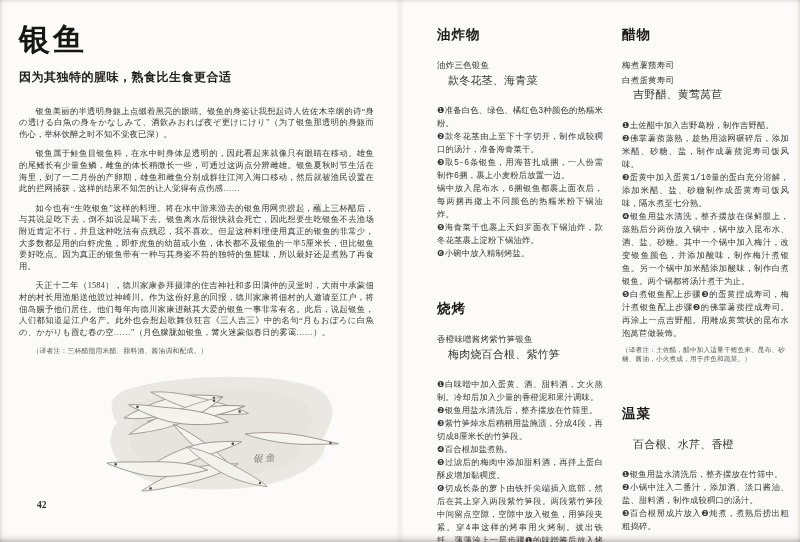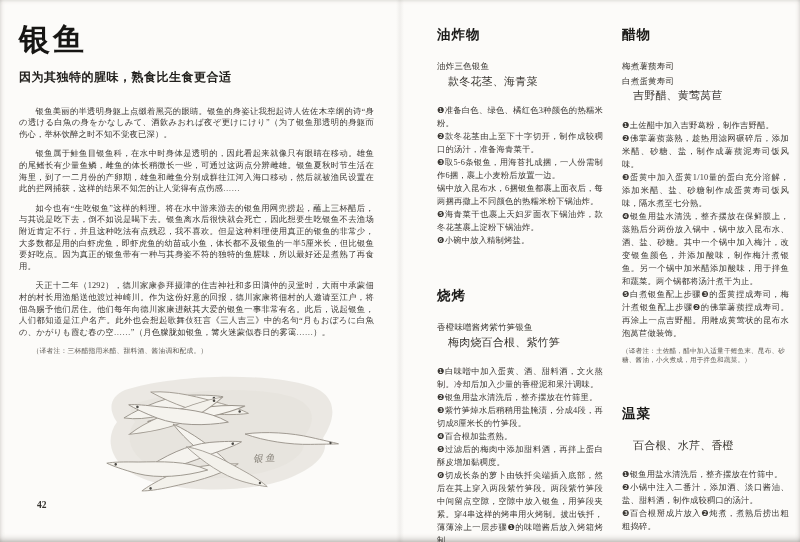--- a/index.html
+++ b/index.html
@@ -20,21 +20,21 @@
   .book-title{font-size:31px;font-weight:bold;letter-spacing:3px;color:#171614;line-height:1.15;margin:0;}
   .book-subtitle{font-size:12px;font-weight:bold;color:#22201d;margin-top:11px;letter-spacing:.5px;}
   .essay{margin-top:20px;}
   .essay p{margin:0 0 8px 0;font-size:8.3px;line-height:11.6px;text-align:justify;
     text-indent:2em;color:#3b3834;letter-spacing:.2px;}
   .translator-note-left{font-size:6.8px;color:#5c5953;margin-top:4px;padding-left:2em;letter-spacing:.2px;}
   .illustration{position:absolute;left:95px;top:372px;width:272px;height:128px;}
   .page-num{position:absolute;top:500px;font-size:9.5px;font-weight:bold;color:#33312d;}
   .page-num.left{left:37px;}
   
-  .page-right{position:absolute;left:400px;top:0;width:400px;height:526px;}
+  .page-right{position:absolute;left:400px;top:0;width:400px;height:526px;font-family:Liberation Mono, monospace;}
   .recipe-col{position:absolute;top:26px;}
   .col-1{left:37px;width:166px;}
   .col-2{left:222px;width:167px;}
   .recipe-section{margin-bottom:40px;}
   .section-heading{font-size:13.5px;font-weight:bold;color:#1b1a18;letter-spacing:1px;margin:0 0 15px 0;}
   .dish-name{font-size:8.5px;color:#393631;line-height:14.5px;letter-spacing:.2px;}
   .dish-garnish{font-size:11px;color:#393631;line-height:14.5px;padding-left:1em;letter-spacing:.2px;}
   .steps{margin-top:16px;}
   .step{font-size:8.3px;line-height:13px;color:#3b3834;text-align:justify;letter-spacing:.2px;}
   .translator-note-right{font-size:6.6px;color:#5c5953;line-height:9.5px;margin-top:6px;letter-spacing:.2px;}
@@ -47,21 +47,21 @@
   <div class="gutter"></div>
 
   <div class="page-left">
     <div class="lp-inner">
       <h1 class="book-title">银鱼</h1>
       <div class="book-subtitle">因为其独特的腥味，熟食比生食更合适</div>
       <div class="essay">
         <p>银鱼美丽的半透明身躯上点缀着黑亮的眼睛。银鱼的身姿让我想起诗人佐佐木幸纲的诗“身の透ける白魚の身をかなしみて、酒飲みおれば夜ぞ更けにけり”（为了银鱼那透明的身躯而伤心，举杯饮醉之时不知不觉夜已深）。</p>
         <p>银鱼属于鲑鱼目银鱼科，在水中时身体是透明的，因此看起来就像只有眼睛在移动。雄鱼的尾鳍长有少量鱼鳞，雌鱼的体长稍微长一些，可通过这两点分辨雌雄。银鱼夏秋时节生活在海里，到了一二月份的产卵期，雄鱼和雌鱼分别成群往江河入海口移动，然后就被渔民设置在此的拦网捕获，这样的结果不知怎的让人觉得有点伤感……</p>
         <p>如今也有“生吃银鱼”这样的料理。将在水中游来游去的银鱼用网兜捞起，蘸上三杯醋后，与其说是吃下去，倒不如说是喝下去。银鱼离水后很快就会死亡，因此想要生吃银鱼不去渔场附近肯定不行，并且这种吃法有点残忍，我不喜欢。但是这种料理使用真正的银鱼的非常少，大多数都是用的白虾虎鱼，即虾虎鱼的幼苗或小鱼，体长都不及银鱼的一半5厘米长，但比银鱼要好吃点。因为真正的银鱼带有一种与其身姿不符的独特的鱼腥味，所以最好还是煮熟了再食用。</p>
-        <p>天正十二年（1292），德川家康参拜摄津的住吉神社和多田满仲的灵堂时，大雨中承蒙佃村的村长用渔船送他渡过神崎川。作为这份好意的回报，德川家康将佃村的人邀请至江户，将佃岛赐予他们居住。他们每年向德川家康进献其大爱的银鱼一事非常有名。此后，说起银鱼，人们都知道是江户名产。此外也会想起歌舞伎狂言《三人吉三》中的名句“月もおぼろに白魚の、かがりも霞む春の空……”（月色朦胧如银鱼，篝火迷蒙似春日的雾霭……）。</p>
+        <p>天正十二年（1584），德川家康参拜摄津的住吉神社和多田满仲的灵堂时，大雨中承蒙佃村的村长用渔船送他渡过神崎川。作为这份好意的回报，德川家康将佃村的人邀请至江户，将佃岛赐予他们居住。他们每年向德川家康进献其大爱的银鱼一事非常有名。此后，说起银鱼，人们都知道是江户名产。此外也会想起歌舞伎狂言《三人吉三》中的名句“月もおぼろに白魚の、かがりも霞む春の空……”（月色朦胧如银鱼，篝火迷蒙似春日的雾霭……）。</p>
       </div>
       <div class="translator-note-left">（译者注：三杯醋指用米醋、甜料酒、酱油调和配成。）</div>
     </div>
 
     <svg class="illustration" viewBox="0 0 272 128" xmlns="http://www.w3.org/2000/svg">
       <defs>
         <g id="fishA">
           <path d="M0,6 C 22,-3 48,-9 70,-6 C 84,-4 95,-1.5 101,0.5 C 95,2.5 84,4 70,5.5 C 48,8.5 22,13 0,6 Z" fill="#f5f3ee" stroke="#9b958c" stroke-width="0.9"></path>
           <circle cx="92" cy="0.4" r="1.3" fill="#4c4a46"></circle>
         </g>
@@ -133,21 +133,21 @@
     <div class="recipe-col col-2">
       <div class="recipe-section">
         <h2 class="section-heading">醋物</h2>
         <div class="dish-name">梅煮薯蓣寿司</div>
         <div class="dish-name">白煮蛋黄寿司</div>
         <div class="dish-garnish">吉野醋、黄莺莴苣</div>
         <div class="steps">
           <div class="step">❶土佐醋中加入吉野葛粉，制作吉野醋。</div>
           <div class="step">❷佛掌薯蓣蒸熟，趁热用滤网碾碎后，添加米醋、砂糖、盐，制作成薯蓣泥寿司饭风味。</div>
           <div class="step">❸蛋黄中加入蛋黄1/10量的蛋白充分溶解，添加米醋、盐、砂糖制作成蛋黄寿司饭风味，隔水煮至七分熟。</div>
-          <div class="step">❹银鱼用盐水清洗，整齐摆放在保鲜膜上，蒸熟后分两份放入锅中，锅中放入昆布水、酒、盐、砂糖。其中一个锅中加入梅汁，改变银鱼颜色，并添加酸味，制作梅汁煮银鱼。另一个锅中加米醋添加酸味，用于拌鱼和蔬菜。两个锅都将汤汁煮干为止。</div>
+          <div class="step">❹银鱼用盐水清洗，整齐摆放在保鲜膜上，蒸熟后分两份放入锅中，锅中放入昆布水、酒、盐、砂糖。其中一个锅中加入梅汁，改变银鱼颜色，并添加酸味，制作梅汁煮银鱼。另一个锅中加米醋添加酸味，制作白煮银鱼。两个锅都将汤汁煮干为止。</div>
           <div class="step">❺白煮银鱼配上步骤❸的蛋黄捏成寿司，梅汁煮银鱼配上步骤❷的佛掌薯蓣捏成寿司。再涂上一点吉野醋。用雕成黄莺状的昆布水泡莴苣做装饰。</div>
         </div>
         <div class="translator-note-right">（译者注：土佐醋，醋中加入适量干鲣鱼末、昆布、砂糖、酱油，小火煮成，用于拌鱼和蔬菜。）</div>
       </div>
 
       <div class="recipe-section">
         <h2 class="section-heading">温菜</h2>
         <div class="dish-garnish">百合根、水芹、香橙</div>
         <div class="steps">
           <div class="step">❶银鱼用盐水清洗后，整齐摆放在竹筛中。</div>

